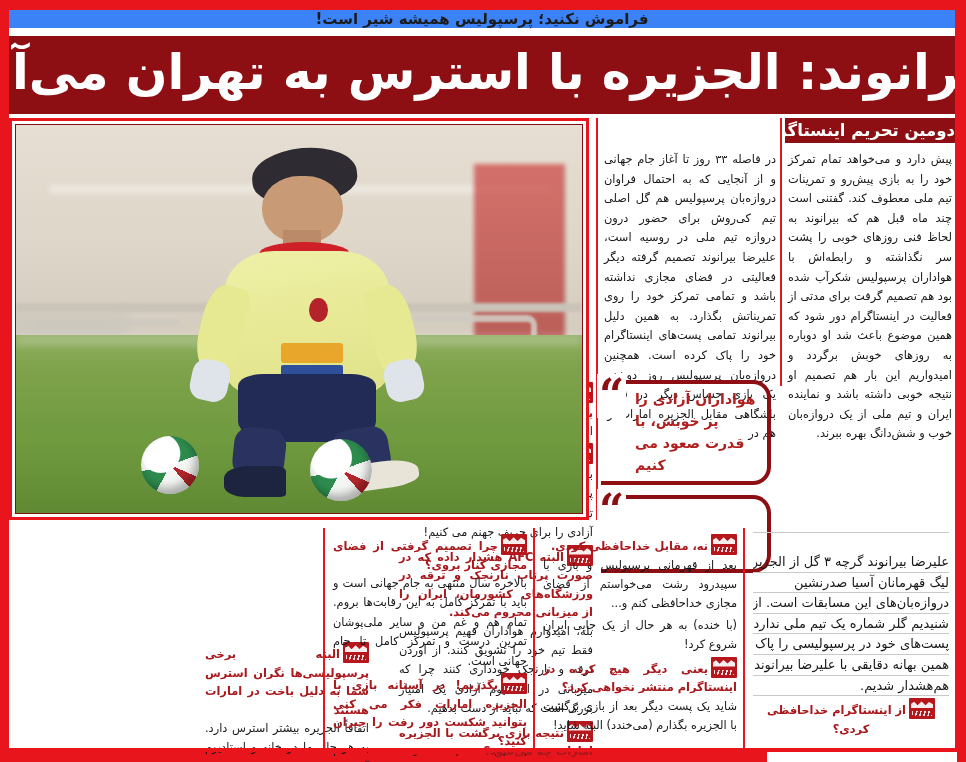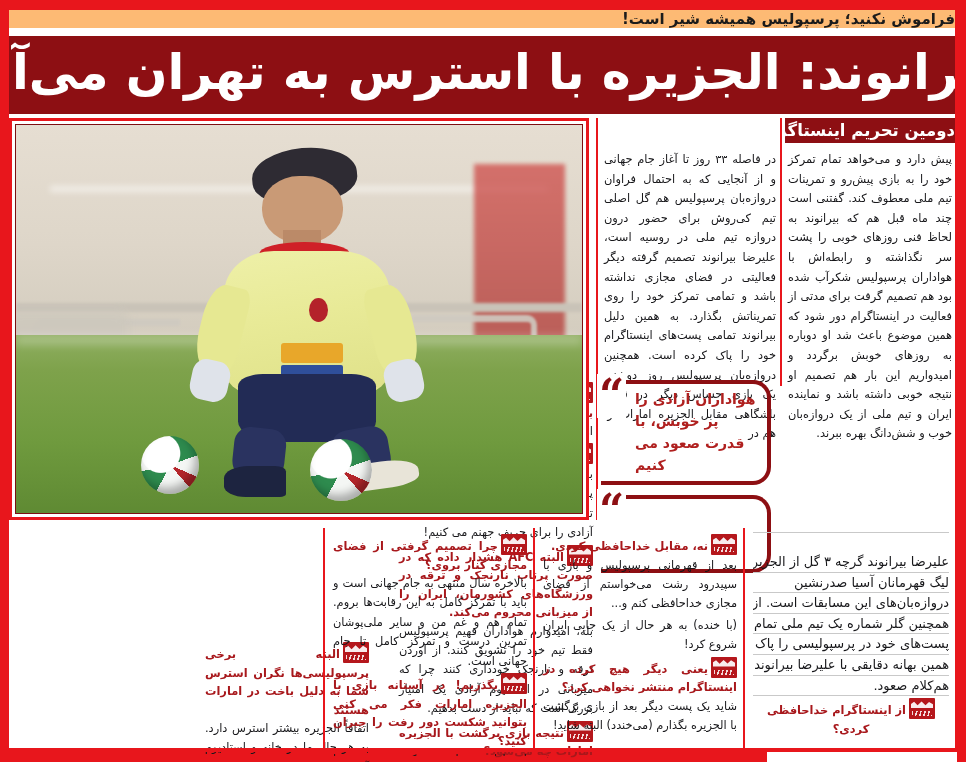--- a/index.html
+++ b/index.html
@@ -57,23 +57,24 @@
     background: #e8161c;
   }
 
   
   .kicker-strip {
     position: absolute;
     top: 10px;
     left: 9px;
     width: 946px;
     height: 18px;
-    background: #fdba74;
+    background: #3b82f6;
     display: flex;
     align-items: center;
+    justify-content: center;
   }
   .kicker-text {
     font-size: 15px;
     font-weight: 700;
     color: #1b1b1b;
     letter-spacing: -0.2px;
     white-space: nowrap;
   }
 
   
@@ -577,24 +578,24 @@
     <div class="qa-a">اتفاقاً الجزیره بیشتر استرس دارد. به هر حال ما در خانه و استادیوم آزادی بازی می کنیم و حریف باید به تهران بیاید.</div>
   </div>
 
   <div class="bottom-zone">
 
     <div class="bz-col bz-col-1">
       <div class="intro-under">
         <span class="ln">علیرضا بیرانوند گرچه ۳ گل از الجزیره</span>
         <span class="ln">لیگ قهرمانان آسیا صدرنشین</span>
         <span class="ln">دروازه‌بان‌های این مسابقات است. از طرفی</span>
-        <span class="ln">همچنین گلر شماره یک تیم ملی تمام</span>
+        <span class="ln">شنیدیم گلر شماره یک تیم ملی ندارد</span>
         <span class="ln">پست‌های خود در پرسپولیسی را پاک و از</span>
         <span class="ln">همین بهانه دقایقی با علیرضا بیرانوند</span>
-        <span class="ln">هم‌کلام صعود.</span>
+        <span class="ln">هم‌هشدار شدیم.</span>
       </div>
       <div class="qa-q" style="text-align:center;"><span class="q-logo"></span><span>از اینستاگرام خداحافظی کردی؟</span></div>
 
     </div>
 
     <div class="bz-rule" style="right:210px;"></div>
 
     <div class="bz-col bz-col-2">
       <div class="qa-q"><span class="q-logo"></span><span>نه، مقابل خداحافظی کردی.</span></div>
       <div class="qa-a">بعد از قهرمانی پرسپولیس و بازی با سپیدرود رشت می‌خواستم از فضای مجازی خداحافظی کنم و...</div>

